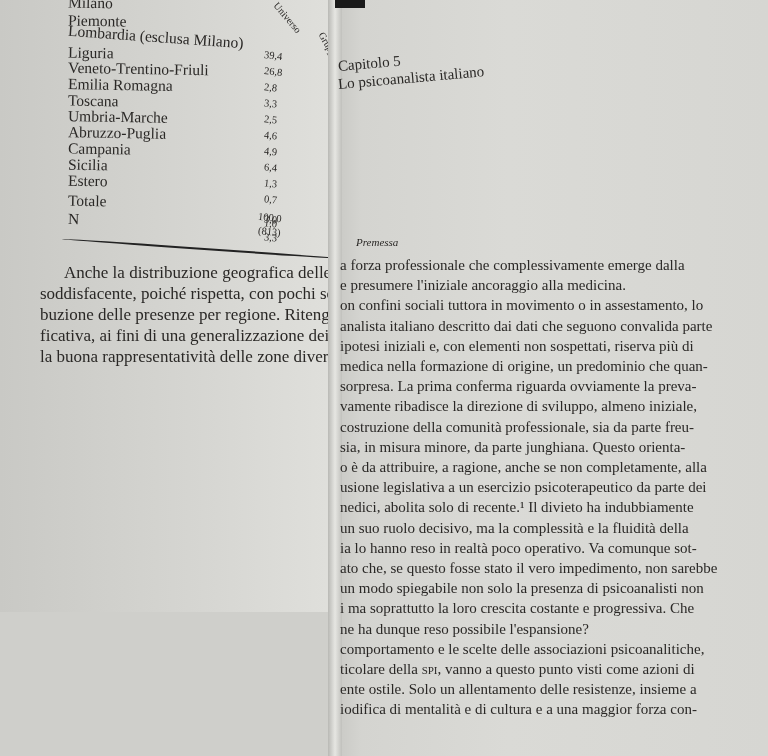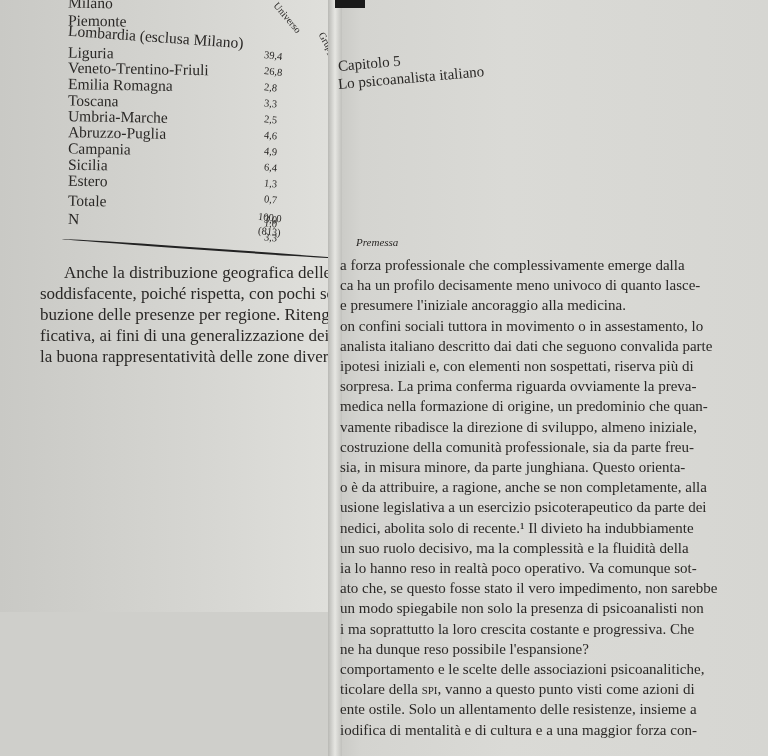--- a/index.html
+++ b/index.html
@@ -101,27 +101,26 @@
 
 <div class="right-page"></div>
 <div class="gutter"></div>
 <div class="topbar"></div>
 
 <div class="ch-label">Capitolo 5</div>
 <div class="ch-title">Lo psicoanalista italiano</div>
 <div class="section">Premessa</div>
 <div class="body-text" id="rbody">
     <div>a forza professionale che complessivamente emerge dalla</div>
-    <div>ca ha un profilo decisamente meno univoco di quanto lasce-</div>
     <div>e presumere l'iniziale ancoraggio alla medicina.</div>
     <div>on confini sociali tuttora in movimento o in assestamento, lo</div>
     <div>analista italiano descritto dai dati che seguono convalida parte</div>
     <div>ipotesi iniziali e, con elementi non sospettati, riserva più di</div>
+    <div>medica nella formazione di origine, un predominio che quan-</div>
     <div>sorpresa. La prima conferma riguarda ovviamente la preva-</div>
-    <div>medica nella formazione di origine, un predominio che quan-</div>
     <div>vamente ribadisce la direzione di sviluppo, almeno iniziale,</div>
     <div>costruzione della comunità professionale, sia da parte freu-</div>
     <div>sia, in misura minore, da parte junghiana. Questo orienta-</div>
     <div>o è da attribuire, a ragione, anche se non completamente, alla</div>
     <div>usione legislativa a un esercizio psicoterapeutico da parte dei</div>
     <div>nedici, abolita solo di recente.¹ Il divieto ha indubbiamente</div>
     <div>un suo ruolo decisivo, ma la complessità e la fluidità della</div>
     <div>ia lo hanno reso in realtà poco operativo. Va comunque sot-</div>
     <div>ato che, se questo fosse stato il vero impedimento, non sarebbe</div>
     <div>un modo spiegabile non solo la presenza di psicoanalisti non</div>

